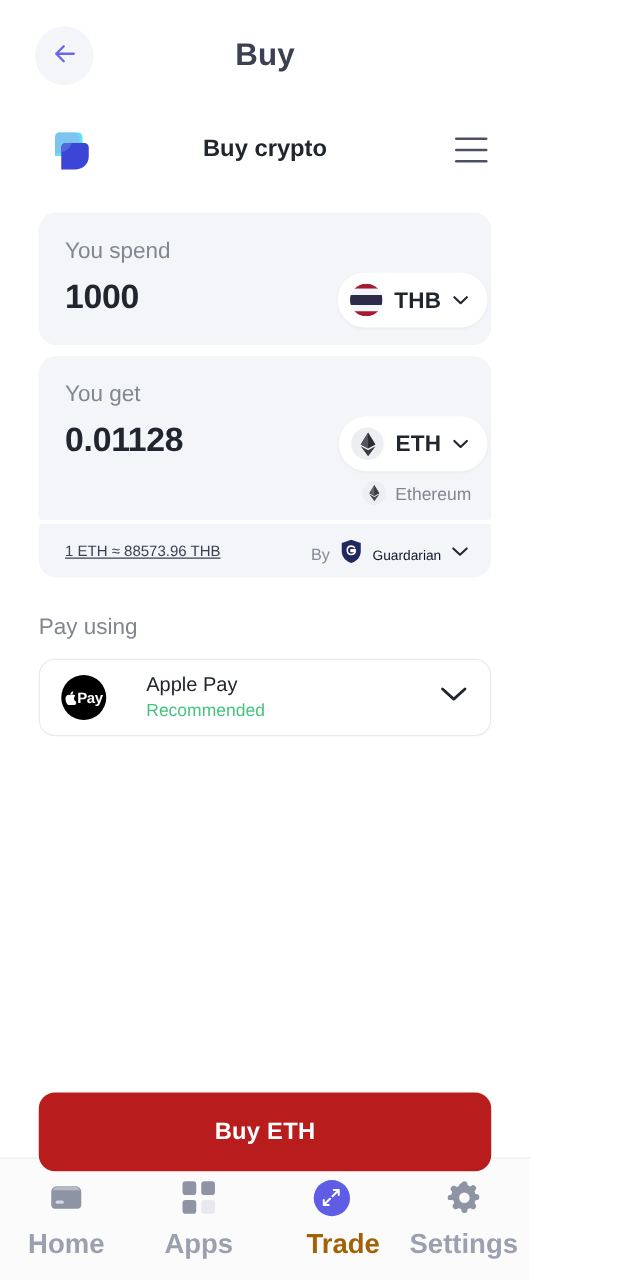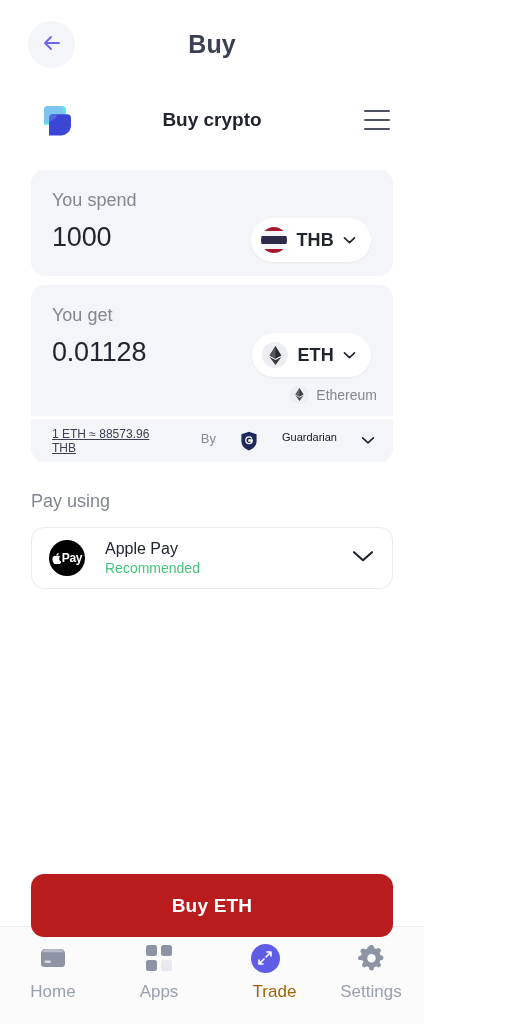--- a/index.html
+++ b/index.html
@@ -121,35 +121,35 @@
     left: 21px;
     top: 20px;
     font-size: 18px;
     color: #82868f;
   }
   .field-value {
     position: absolute;
     left: 21px;
     top: 52px;
     font-size: 27px;
-    font-weight: normal;
+    font-weight: bold;
     color: #21252e;
     letter-spacing: -0.2px;
     background: transparent;
     border: none;
     outline: none;
     font-family: "Liberation Sans", sans-serif;
     width: 240px;
     padding: 0;
   }
 
   
   .cur-pill {
     position: absolute;
-    right: 22px;
+    right: 3px;
     top: 48px;
     height: 44px;
     background: #ffffff;
     border-radius: 22px;
     display: flex;
     align-items: center;
     gap: 9px;
     padding: 0 15px 0 10px;
     cursor: pointer;
     border: none;
@@ -223,22 +223,22 @@
     justify-content: space-between;
     padding: 0 18px 0 21px;
   }
   .rate-text {
     font-size: 12px;
     color: #3b4152;
     text-decoration: underline;
   }
   .provider {
     display: flex;
-    align-items: flex-start;
-    gap: 24px;
+    align-items: flex-end;
+    gap: 8px;
     cursor: pointer;
     margin-left: 28px;
   }
   .provider .by {
     font-size: 13px;
     color: #868b95;
   }
   .provider .pname {
     font-size: 11px;
     color: #0f172a;
@@ -277,21 +277,21 @@
     gap: 1px;
     flex: 0 0 36px;
   }
   .applepay-logo .ptxt {
     color: #ffffff;
     font-size: 12px;
     font-weight: bold;
     letter-spacing: -0.3px;
   }
   .pay-info {
-    margin-left: 20px;
+    margin-left: 32px;
     flex: 1 1 auto;
     display: flex;
     flex-direction: column;
     gap: 2px;
   }
   .pay-name { font-size: 16px; color: #21252e; }
   .pay-sub  { font-size: 14px; color: #44c47d; }
 
   
   .cta {
@@ -332,22 +332,23 @@
     font-family: "Liberation Sans", sans-serif;
   }
   .tab .ico {
     width: 30px;
     height: 30px;
     display: flex;
     align-items: center;
     justify-content: center;
   }
   .tab .tlabel {
-    font-size: 17px;
+    font-size: 22px;
     color: #9aa0ae;
+    font-weight: bold;
   }
   .tab.active .tlabel { color: #a16207; margin-left: 19px; }
 
   .grid-ico {
     width: 26px;
     height: 26px;
     display: grid;
     grid-template-columns: 1fr 1fr;
     grid-template-rows: 1fr 1fr;
     gap: 4px;

